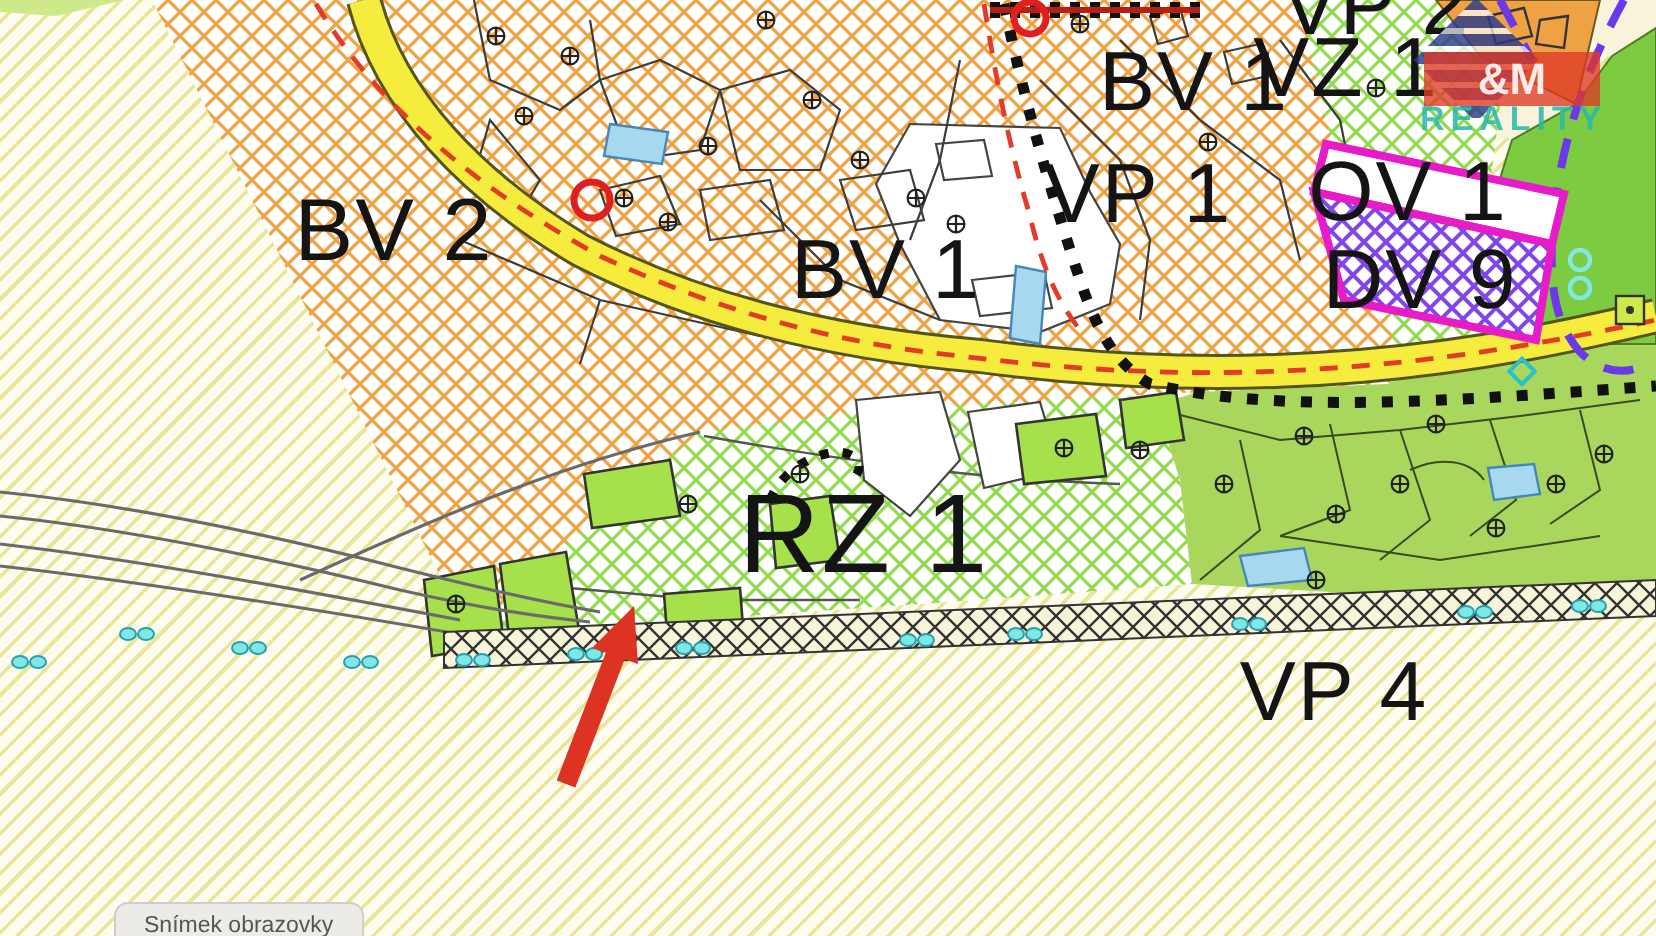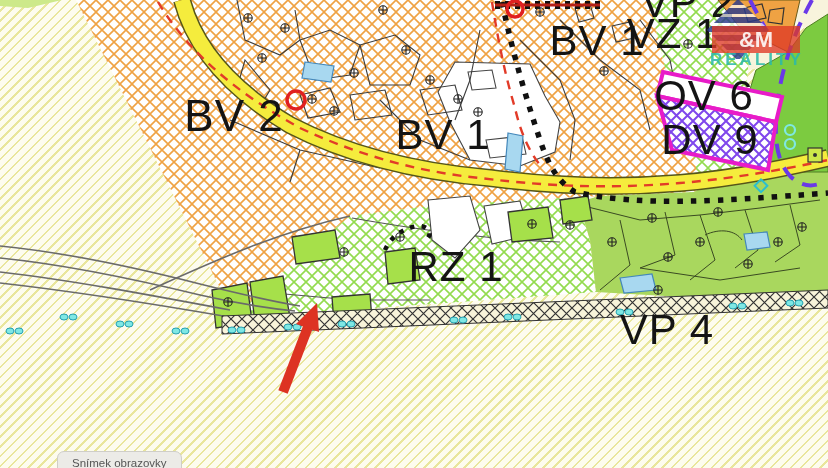--- a/index.html
+++ b/index.html
@@ -227,29 +227,30 @@
 
   <circle cx="296" cy="100" r="9" fill="none" stroke="#e02020" stroke-width="3.5"></circle>
   <circle cx="515" cy="9" r="8" fill="none" stroke="#e02020" stroke-width="3.5"></circle>
 
   <g>
     <path d="M283,392 L308,327" stroke="#dd3322" stroke-width="10" fill="none"></path>
     <polygon points="317,303 319,332 296,324" fill="#dd3322"></polygon>
   </g>
 </svg>
 
-<span class="zlabel" style="left:197px;top:116px;font-size:44px;margin-left:37px;">BV 2</span>
+<span class="zlabel" style="left:197px;top:116px;font-size:44px;">BV 2</span>
 <span class="zlabel" style="left:443px;top:135px;font-size:42px;">BV 1</span>
 <span class="zlabel" style="left:597px;top:41px;font-size:42px;">BV 1</span>
 <span class="zlabel" style="left:688px;top:3px;font-size:42px;">VP 2</span>
 <span class="zlabel" style="left:673px;top:34px;font-size:42px;">VZ 1</span>
-<span class="zlabel" style="left:704px;top:96px;font-size:42px;">OV 6</span>
+<span class="zlabel" style="left:569px;top:97px;font-size:42px;">VP 1</span>
+<span class="zlabel" style="left:704px;top:96px;font-size:42px;">OV 1</span>
 <span class="zlabel" style="left:710px;top:140px;font-size:42px;">DV 9</span>
-<span class="zlabel" style="left:456px;top:267px;font-size:42px;">RZ 1</span>
-<span class="zlabel" style="left:667px;top:330px;font-size:42px;">VP 4</span>
+<span class="zlabel" style="left:432px;top:267px;font-size:56px;">RZ 1</span>
+<span class="zlabel" style="left:667px;top:346px;font-size:42px;">VP 4</span>
 
 
 <div class="logo-diamond"></div>
 <div class="logo-red">&amp;M</div>
 <div class="logo-reality">REALITY</div>
 
 <div class="shot-btn">Snímek obrazovky</div>
 
 </div>
 

